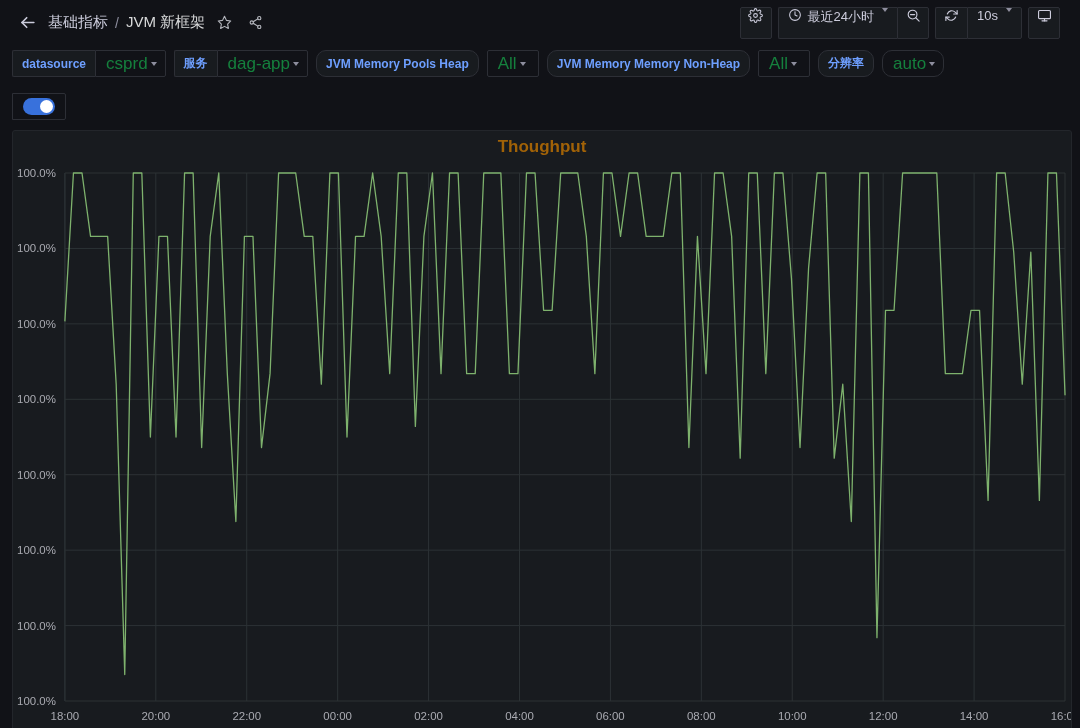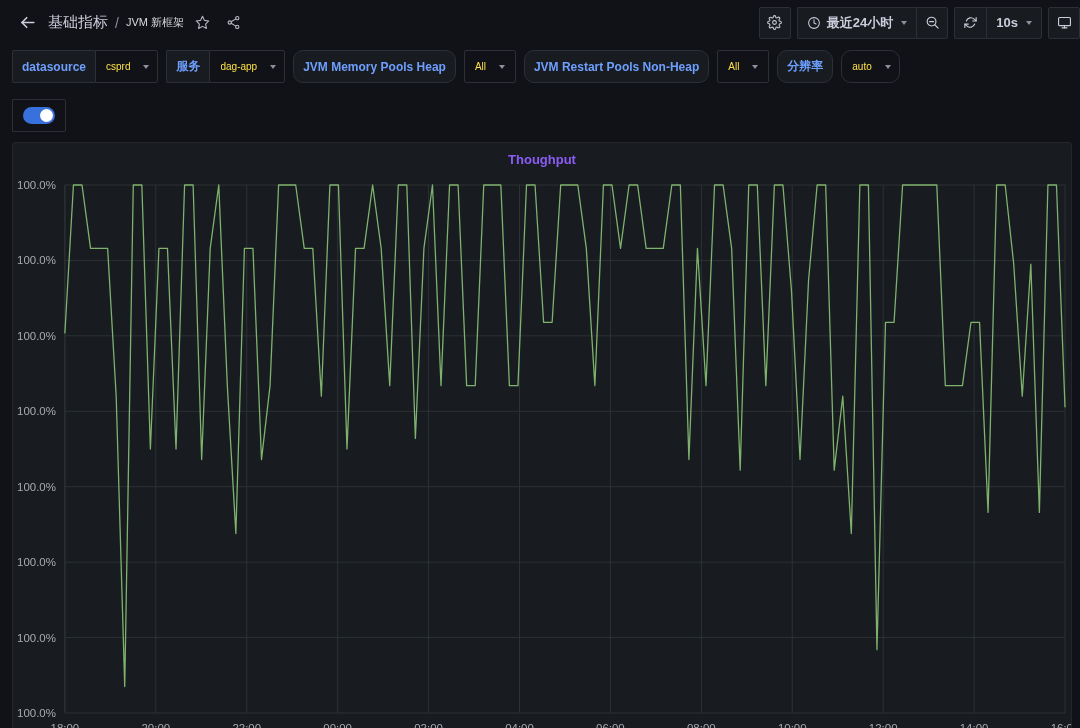--- a/index.html
+++ b/index.html
@@ -11,21 +11,21 @@
     background: #111217;
     font-family: "Liberation Sans", sans-serif;
     -webkit-font-smoothing: antialiased;
   }
 
   
   .topbar {
     height: 45px;
     display: flex;
     align-items: center;
-    padding: 0 0 0 12px;
+    padding: 0 20px 0 12px;
     background: #111217;
   }
 
   .icon-btn {
     width: 30px;
     height: 30px;
     display: flex;
     align-items: center;
     justify-content: center;
     border-radius: 3px;
@@ -43,21 +43,21 @@
   .crumb-link {
     color: #ccccdc;
     font-size: 15px;
   }
   .crumb-sep {
     color: #8e8e9e;
     font-size: 14px;
   }
   .crumb-current {
     color: #d8d9da;
-    font-size: 11px;
+    font-size: 15px;
   }
   .crumb-icon {
     width: 24px;
     height: 24px;
     display: flex;
     align-items: center;
     justify-content: center;
     color: #b4b6bd;
   }
 
@@ -66,30 +66,28 @@
   .toolbar-right {
     display: flex;
     align-items: center;
     gap: 6px;
     height: 32px;
   }
 
   .tb-box {
     height: 32px;
     display: flex;
-    align-items: center;
     gap: 6px;
     background: #181b1f;
     border: 1px solid #2d2f36;
     border-radius: 2px;
     padding: 0 9px;
     color: #ccccdc;
     font-size: 13px;
     white-space: nowrap;
-    font-weight: bold;
   }
   .tb-box.sq { padding: 0; width: 32px; justify-content: center; }
   .tb-group { display: flex; align-items: center; }
   .tb-group .tb-box { border-radius: 0; border-right-width: 0; }
   .tb-group .tb-box:first-child { border-radius: 2px 0 0 2px; }
   .tb-group .tb-box:last-child { border-radius: 0 2px 2px 0; border-right-width: 1px; }
 
   .caret {
     display: inline-block;
     width: 0; height: 0;
@@ -105,21 +103,21 @@
     display: flex;
     flex-wrap: wrap;
     gap: 8px 8px;
     align-items: center;
     background: #111217;
   }
 
   .var-group {
     display: flex;
     align-items: stretch;
-    height: 33px;
+    height: 27px;
   }
   .var-label {
     display: flex;
     align-items: center;
     padding: 0 9px;
     background: #181b1f;
     border: 1px solid #2d2f36;
     border-right: none;
     border-radius: 2px 0 0 2px;
     color: #6e9fff;
@@ -127,27 +125,27 @@
     font-weight: bold;
     white-space: nowrap;
   }
   .var-label.solo {
     border-right: 1px solid #2d2f36;
     border-radius: 10px;
   }
   .var-value {
     display: flex;
     align-items: center;
-    gap: 11px;
+    gap: 1px;
     padding: 0 8px 0 10px;
     background: #111217;
     border: 1px solid #2d2f36;
     border-radius: 0 2px 2px 0;
-    color: #fde047;
-    font-size: 10px;
+    color: #15803d;
+    font-size: 17px;
     min-width: 52px;
     white-space: nowrap;
   }
 
   
   .var-value.redacted {
     width: 120px;
     padding: 0 4px;
     position: relative;
   }
@@ -209,22 +207,22 @@
     display: flex;
     flex-direction: column;
     overflow: hidden;
     position: relative;
   }
   .panel-title {
     height: 28px;
     display: flex;
     align-items: center;
     justify-content: center;
-    color: #8b5cf6;
-    font-size: 13px;
+    color: #a16207;
+    font-size: 17px;
     font-weight: bold;
     padding-top: 4px;
   }
   .panel-body {
     flex: 1 1 auto;
     position: relative;
   }
   .chart-svg { display: block; width: 100%; height: 100%; }
 
   svg text { font-family: "Liberation Sans", sans-serif; }
@@ -341,21 +339,21 @@
     <div class="var-label solo">JVM Memory Pools Heap</div>
   </div>
   <div class="var-group">
     <div class="var-value" style="border-radius:2px;">
       <span>All</span>
       <span class="caret"></span>
     </div>
   </div>
 
   <div class="var-group">
-    <div class="var-label solo">JVM Restart Pools Non-Heap</div>
+    <div class="var-label solo">JVM Memory Memory Non-Heap</div>
   </div>
   <div class="var-group">
     <div class="var-value" style="border-radius:2px;">
       <span>All</span>
       <span class="caret"></span>
     </div>
   </div>
 
   <div class="var-group">
     <div class="var-label solo">分辨率</div>

